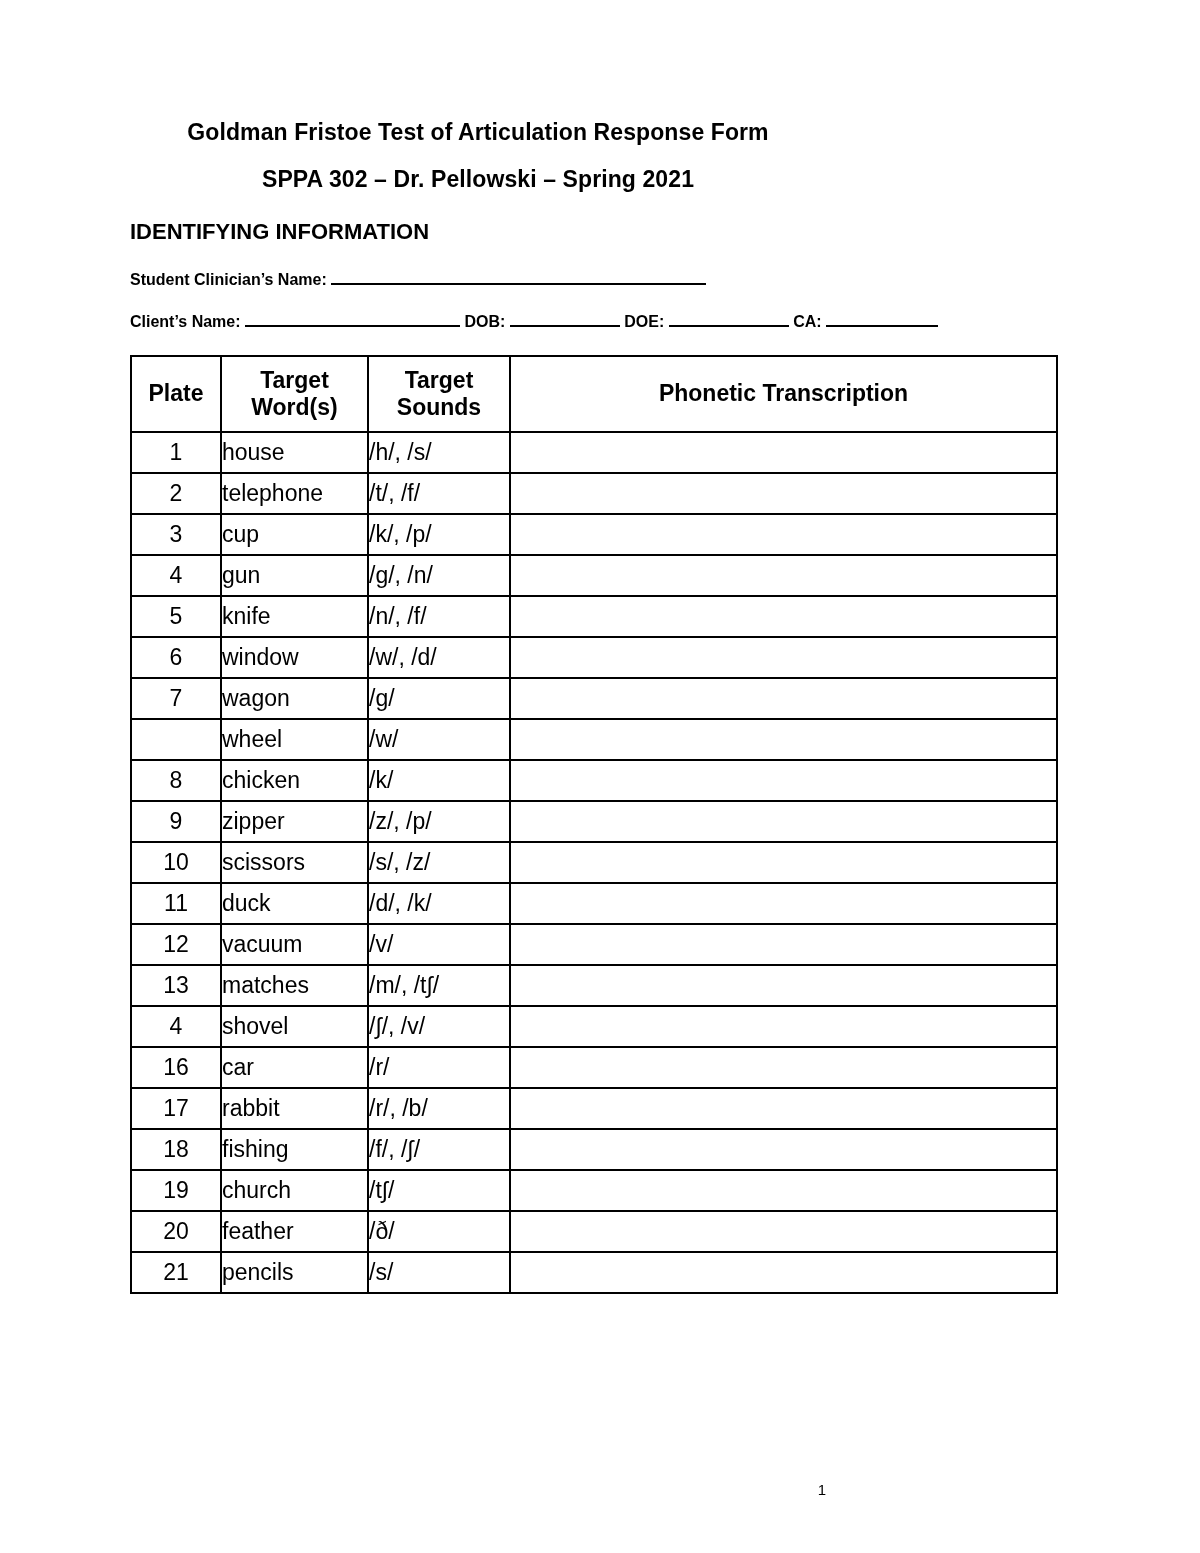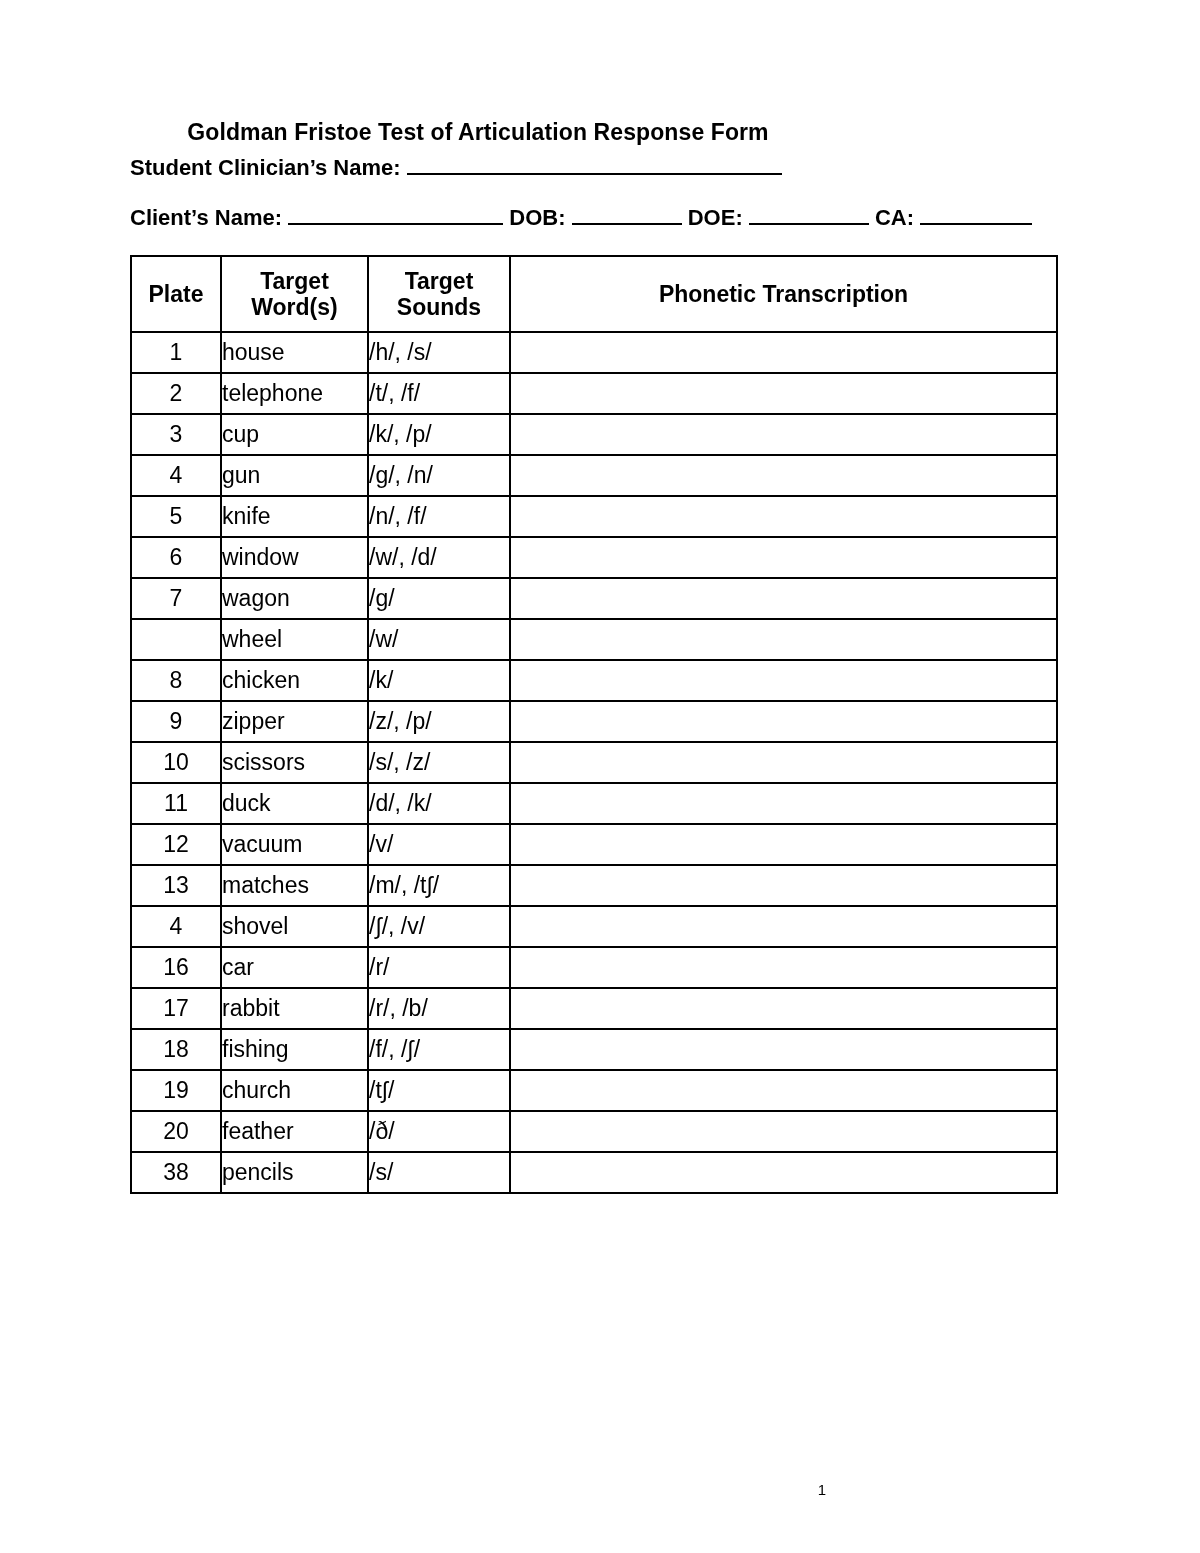--- a/index.html
+++ b/index.html
@@ -33,21 +33,21 @@
     margin-top: 22px;
     margin-bottom: 26px;
   }
   .section-heading {
     font-weight: bold;
     font-size: 22px;
     margin: 0 0 26px 0;
   }
   .field-line {
     font-weight: bold;
-    font-size: 22px;
+    font-size: 16px;
     margin: 0 0 24px 0;
     white-space: nowrap;
   }
   .blank {
     display: inline-block;
     border-bottom: 2px solid #000;
     vertical-align: baseline;
   }
   .b-long { width: 375px; }
   .b-med { width: 215px; }
@@ -104,21 +104,23 @@
     bottom: 55px;
     font-size: 15px;
   }
 </style>
 </head>
 <body>
 
 <div class="page">
 
   <div class="title-line">Goldman Fristoe Test of Articulation Response Form</div>
-
+  <div class="title-line second">SPPA 302 – Dr. Pellowski – Spring 2021</div>
+
+  <div class="section-heading">IDENTIFYING INFORMATION</div>
 
   <div class="field-line">
     <span>Student Clinician’s Name:</span>
     <span class="blank b-long"></span>
   </div>
 
   <div class="field-line">
     <span>Client’s Name:</span>
     <span class="blank b-med"></span>
     <span>DOB:</span>
@@ -253,21 +255,21 @@
           <td class="sound">/t∫/</td>
           <td class="trans"></td>
         </tr>
         <tr>
           <td class="plate">20</td>
           <td class="word">feather</td>
           <td class="sound">/ð/</td>
           <td class="trans"></td>
         </tr>
         <tr>
-          <td class="plate">38</td>
+          <td class="plate">21</td>
           <td class="word">pencils</td>
           <td class="sound">/s/</td>
           <td class="trans"></td>
         </tr>
       </tbody>
   </table>
 
   <div class="page-number">1</div>
 </div>
 

